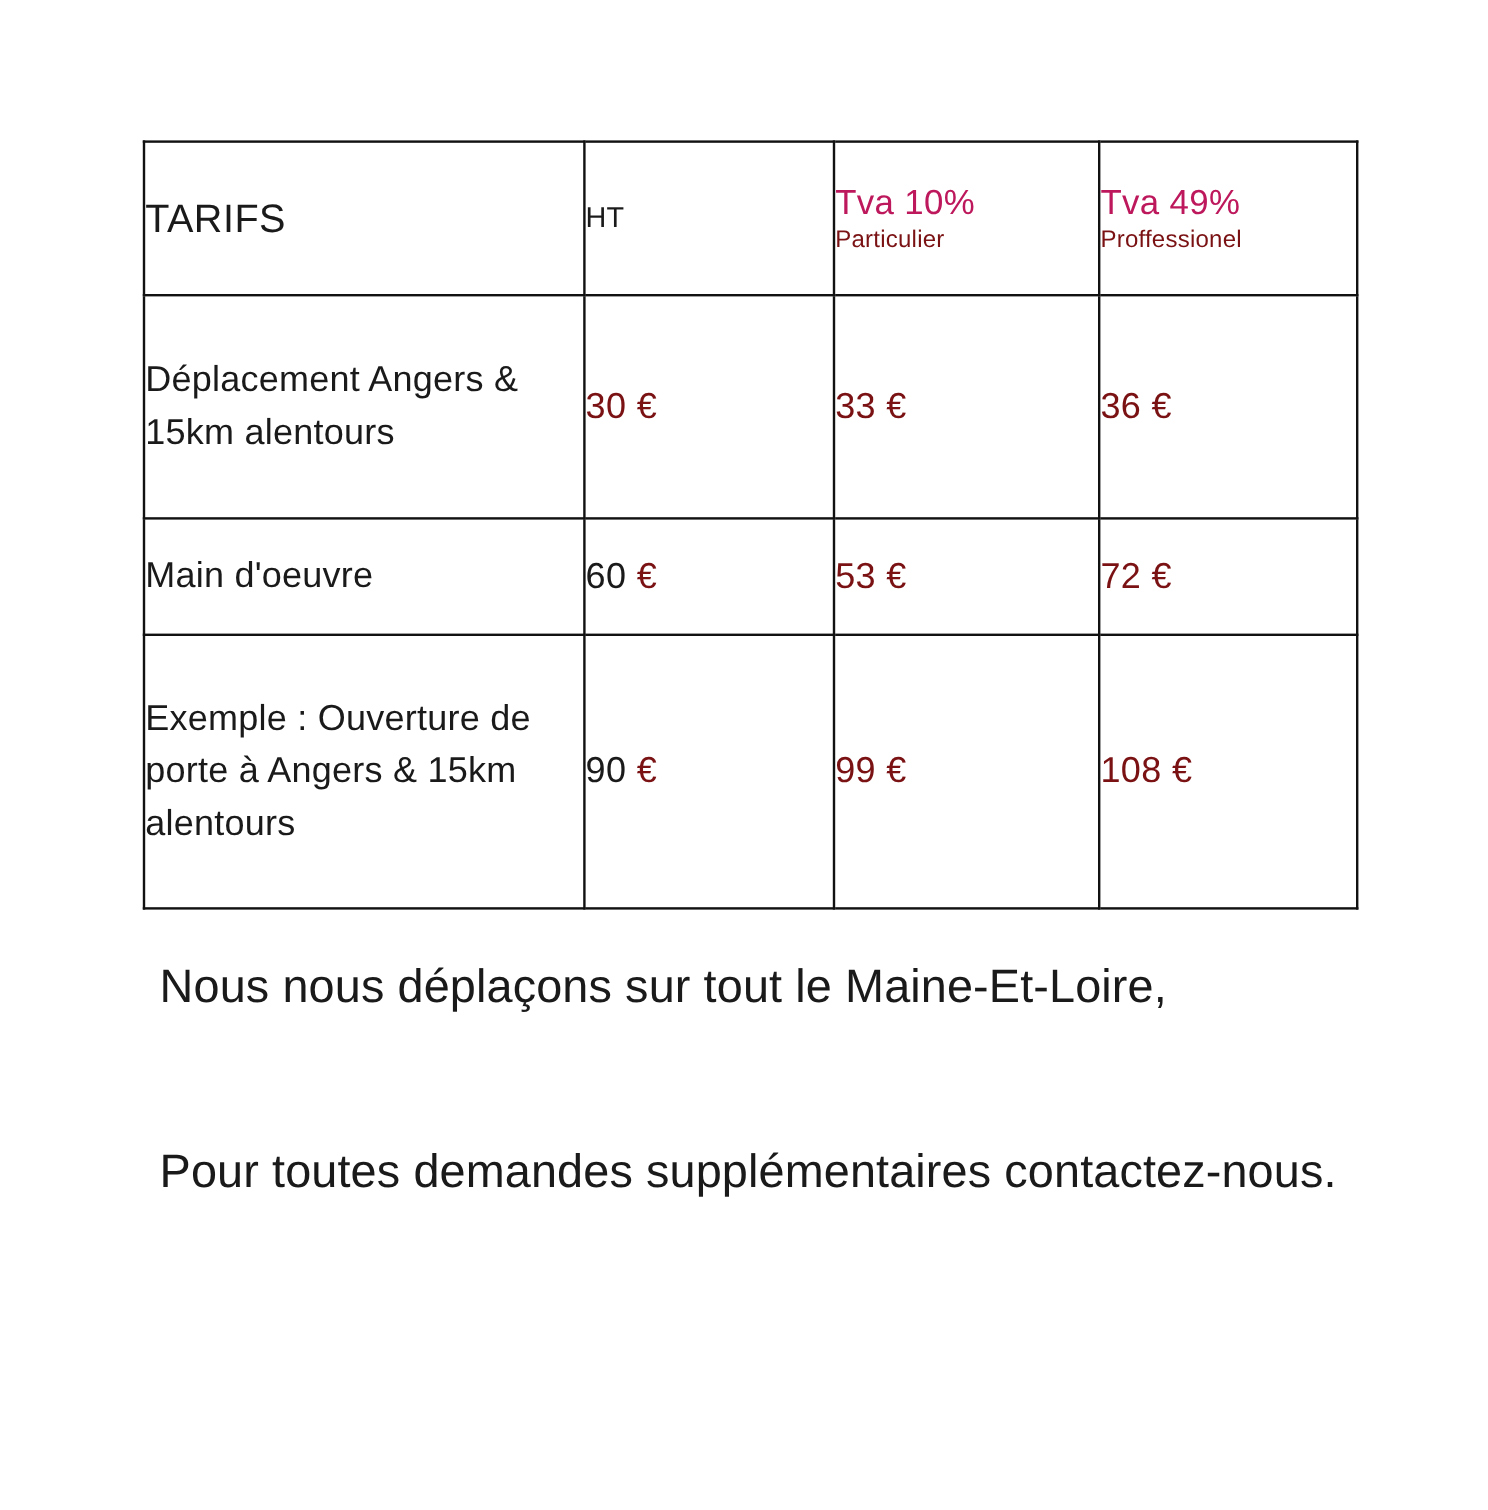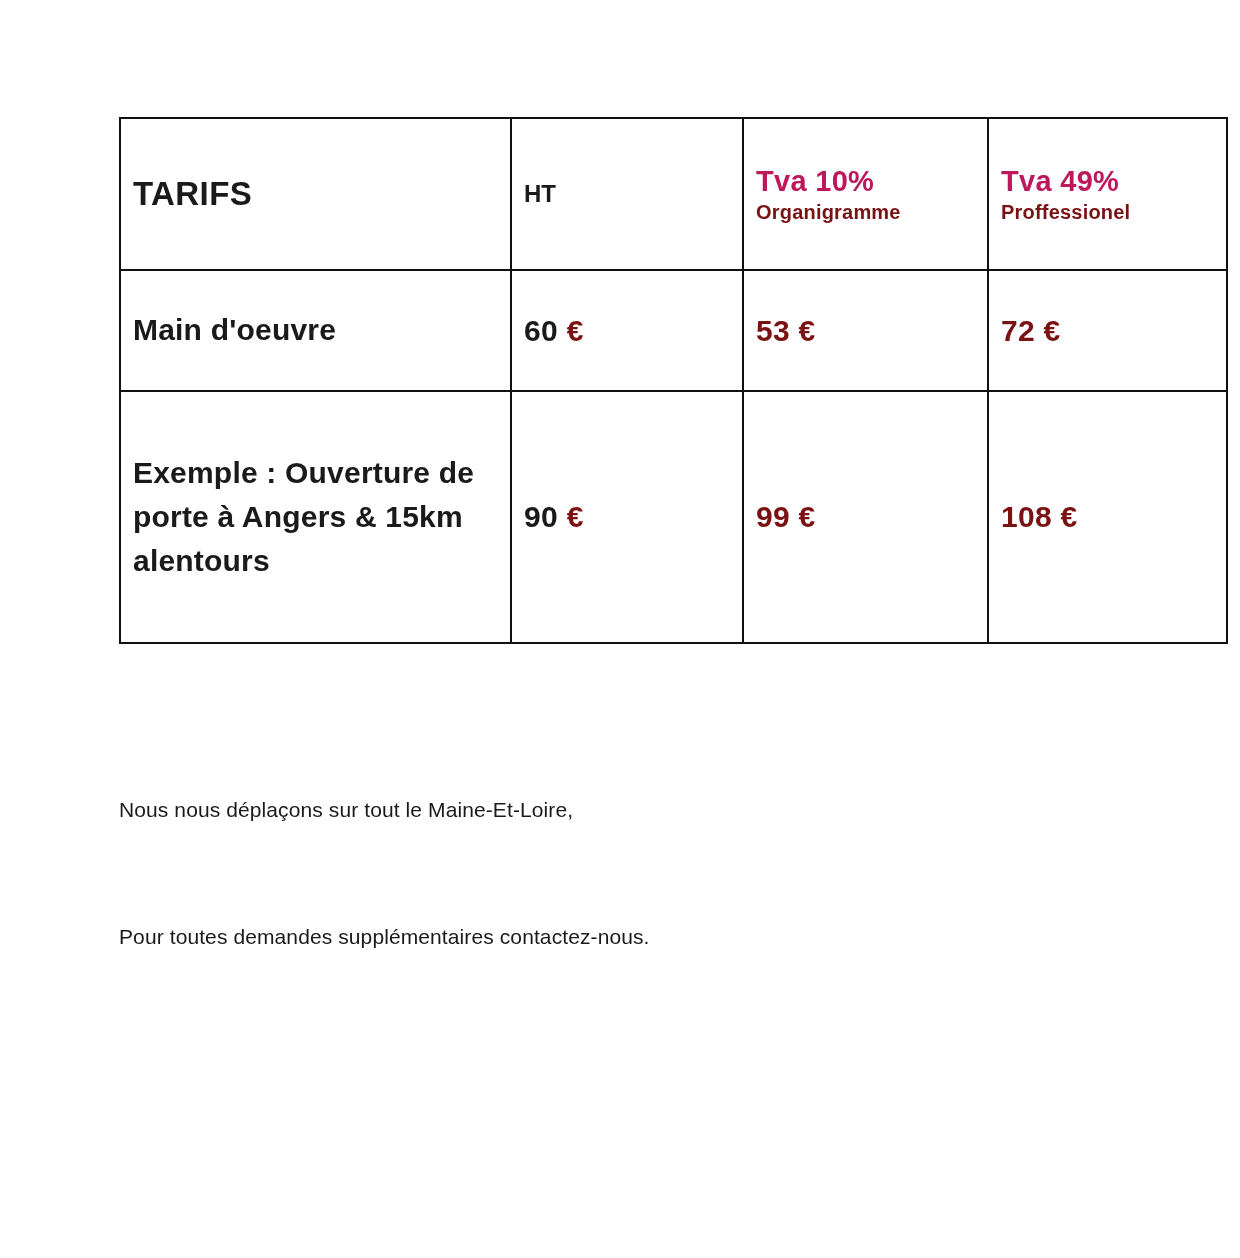--- a/index.html
+++ b/index.html
@@ -29,24 +29,24 @@
     position: absolute;
     left: 119px;
     top: 117px;
     width: 1003px;
     border-collapse: collapse;
     table-layout: fixed;
   }
   .tariff-table td,
   .tariff-table th {
     border: 2px solid #111111;
-    padding: 12px;
+    padding: 0;
     vertical-align: middle;
     text-align: left;
-    font-weight: bold;
+    font-weight: normal;
   }
 
   .col-label  { width: 365px; }
   .col-ht     { width: 206px; }
   .col-tva10  { width: 219px; }
   .col-tva20  { width: 213px; }
 
   
   .head-row td { height: 126px; }
 
@@ -97,24 +97,24 @@
     letter-spacing: 0.3px;
     white-space: nowrap;
   }
   .amt-black { color: #1a1a1a; }
   .amt-red   { color: #7a1113; }
   .cur       { color: #7a1113; }
 
   
   .prose {
     position: absolute;
-    left: 119px;
+    left: 133px;
     top: 795px;
     width: 1010px;
-    font-size: 21px;
+    font-size: 39px;
     color: #1a1a1a;
     line-height: 1.45;
     letter-spacing: 0.1px;
   }
   .prose p {
     margin: 0;
   }
   .prose .gap-a { height: 47px; }
   .prose .gap-b { height: 50px; }
   .prose .services { white-space: pre-line; }
@@ -124,28 +124,36 @@
 
 <div class="page">
 
   <table class="tariff-table">
     <tbody>
       <tr class="head-row">
         <td class="col-label head-label">TARIFS</td>
         <td class="col-ht head-ht">HT</td>
         <td class="col-tva10 head-tva">
           <span class="tva-title">Tva 10%</span>
-          <span class="tva-sub">Organigramme</span>
+          <span class="tva-sub">Particulier</span>
         </td>
         <td class="col-tva20 head-tva">
           <span class="tva-title">Tva 49%</span>
           <span class="tva-sub">Proffessionel</span>
         </td>
       </tr>
 
+      <tr class="row-tall">
+        <td class="col-label cell-label">Déplacement Angers &amp; 15km alentours</td>
+        <td class="col-ht cell-price">
+          <span class="amt-red">30</span><span class="amt-red">&nbsp;</span><span class="cur">€</span>
+        </td>
+        <td class="col-tva10 cell-price amt-red">33 €</td>
+        <td class="col-tva20 cell-price amt-red">36 €</td>
+      </tr>
 
       <tr class="row-short">
         <td class="col-label cell-label">Main d'oeuvre</td>
         <td class="col-ht cell-price">
           <span class="amt-black">60</span><span class="amt-black">&nbsp;</span><span class="cur">€</span>
         </td>
         <td class="col-tva10 cell-price amt-red">53 €</td>
         <td class="col-tva20 cell-price amt-red">72 €</td>
       </tr>
 

